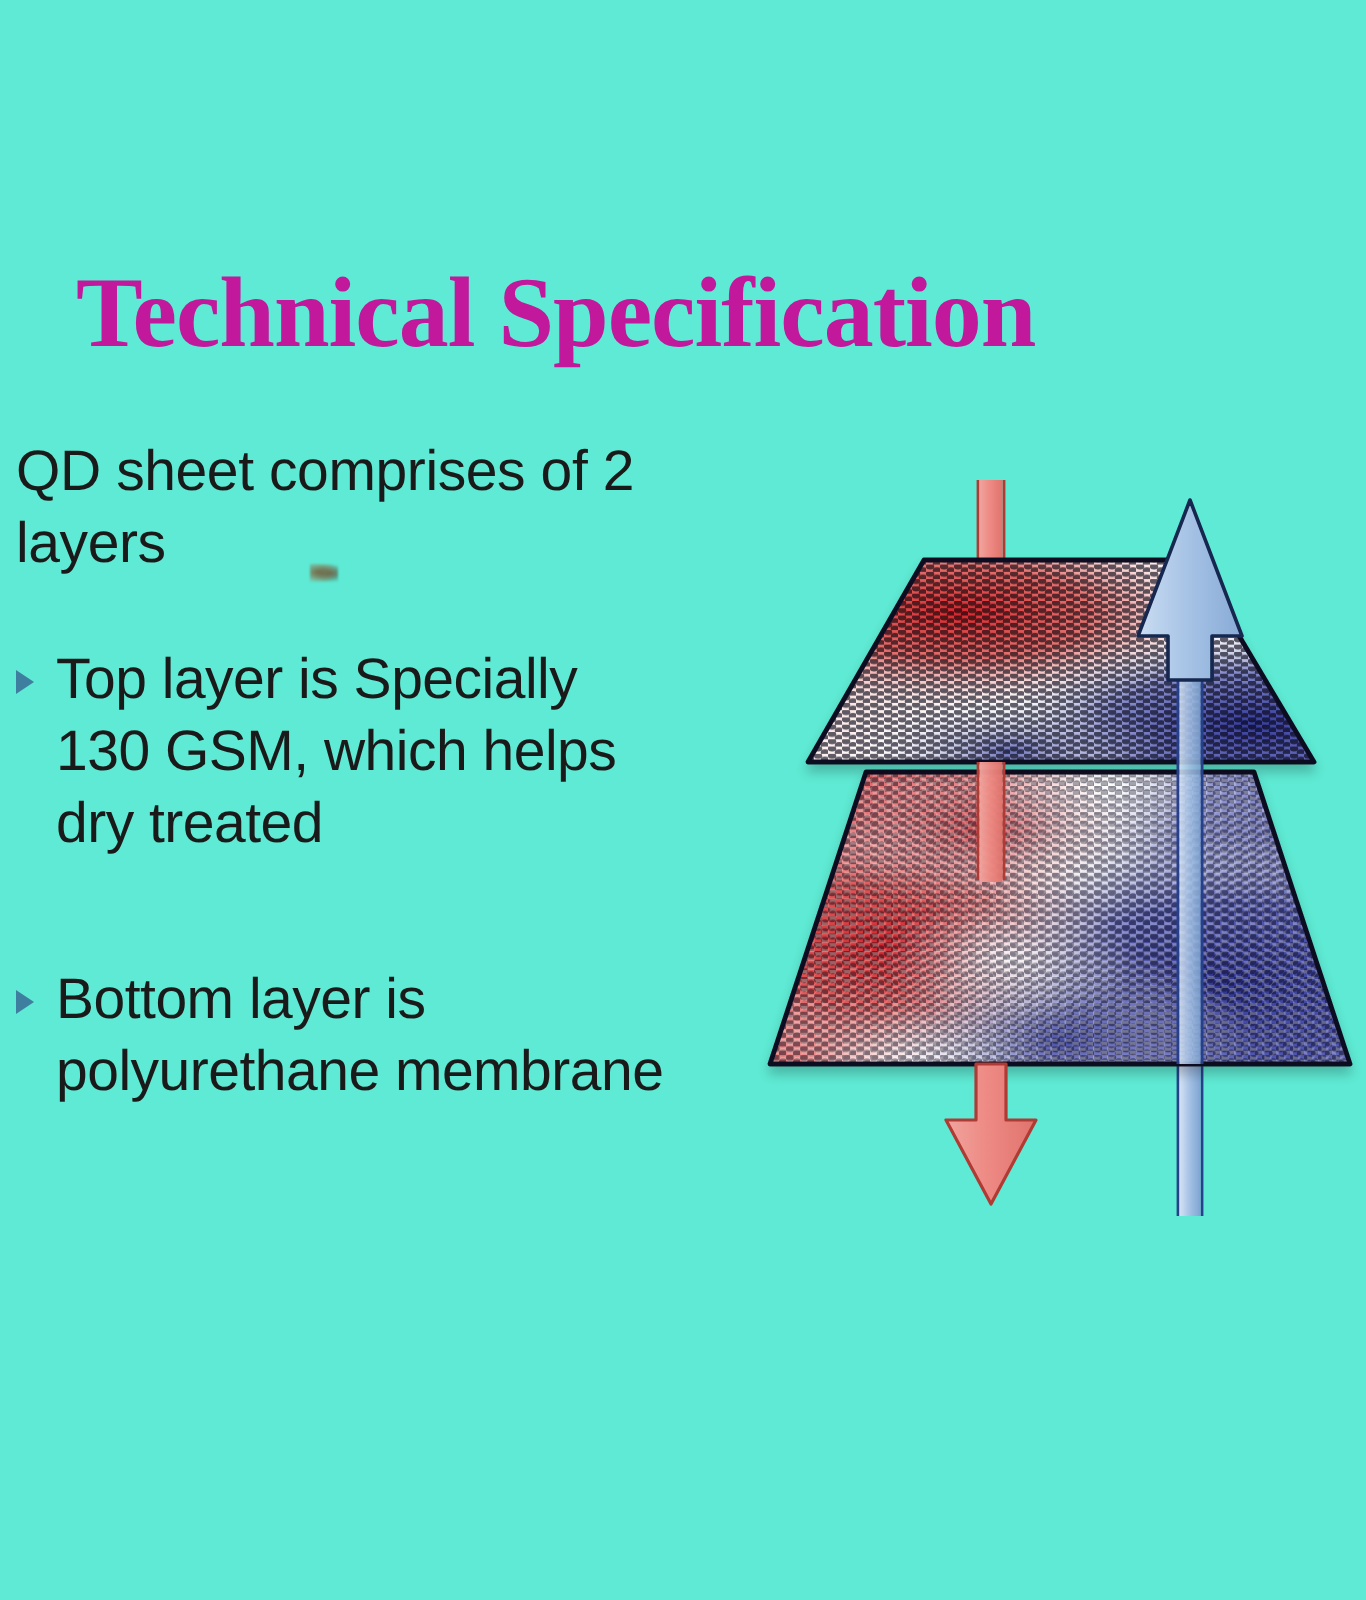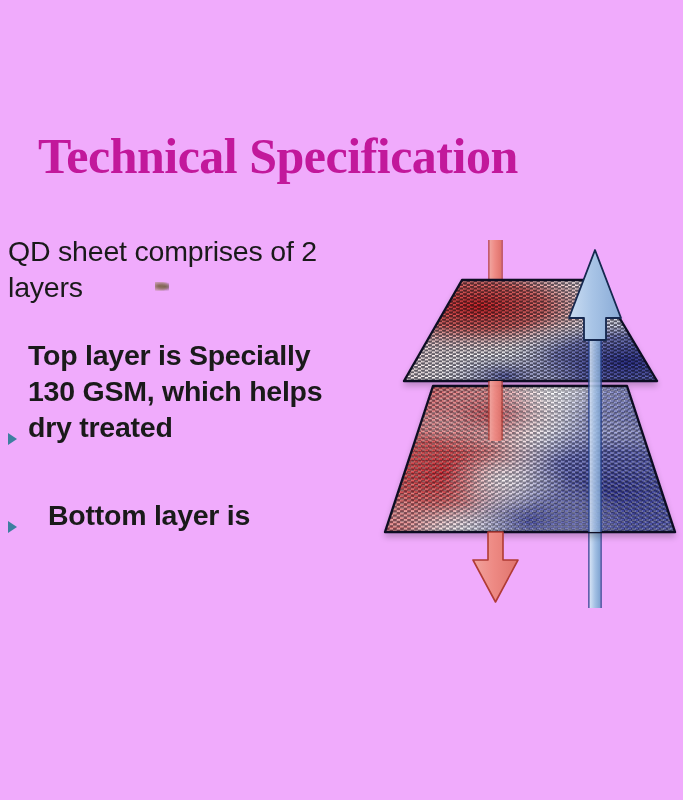--- a/index.html
+++ b/index.html
@@ -8,21 +8,21 @@
     padding: 0;
     background: #ffffff;
   }
   body {
     font-family: "Liberation Sans", sans-serif;
   }
   #slide {
     position: relative;
     width: 683px;
     height: 800px;
-    background: #f0abfc;
+    background: #5eead4;
     overflow: hidden;
   }
 
   
   #slide-title {
     position: absolute;
     left: 38px;
     top: 130px;
     width: 600px;
     font-family: "Liberation Serif", "DejaVu Serif", serif;
@@ -33,21 +33,20 @@
     color: #C2189B;
     white-space: nowrap;
   }
 
   
   #text-column {
     position: absolute;
     left: 8px;
     top: 218px;
     width: 352px;
-    margin-top: 15px;
   }
 
   .intro-line {
     font-size: 28.5px;
     line-height: 36px;
     color: #1a1a1a;
     letter-spacing: -0.2px;
   }
 
   .smudge {
@@ -58,25 +57,24 @@
     height: 9px;
     background:
       radial-gradient(ellipse at 30% 45%, rgba(120,96,60,0.85) 0%, rgba(150,125,85,0.45) 55%, rgba(255,255,255,0) 78%),
       radial-gradient(ellipse at 72% 52%, rgba(60,50,35,0.75) 0%, rgba(255,255,255,0) 70%);
     filter: blur(0.4px);
     pointer-events: none;
   }
 
   .bullet-row {
     display: flex;
-    align-items: flex-end;
+    align-items: flex-start;
     margin-top: 32px;
-    font-weight: bold;
-  }
-  .bullet-row.second { margin-top: 52px; gap: 20px; }
+  }
+  .bullet-row.second { margin-top: 52px; }
 
   .bullet-marker {
     flex: 0 0 auto;
     width: 20px;
     padding-top: 13px;
     display: flex;
     justify-content: flex-start;
   }
   .tri {
     width: 0; height: 0;
@@ -124,20 +122,21 @@
         <div>dry treated</div>
       </div>
     </div>
 
     <div class="bullet-row second">
       <div class="bullet-marker">
         <div class="tri" style="border-left-color: rgb(62, 127, 160);"></div>
       </div>
       <div class="bullet-text">
         <div>Bottom layer is</div>
+        <div>polyurethane membrane</div>
       </div>
     </div>
   </div>
 
   <div class="smudge"></div>
 
   <div id="diagram">
     <svg width="318" height="380" viewBox="0 0 318 380" xmlns="http://www.w3.org/2000/svg">
       <defs>
 

